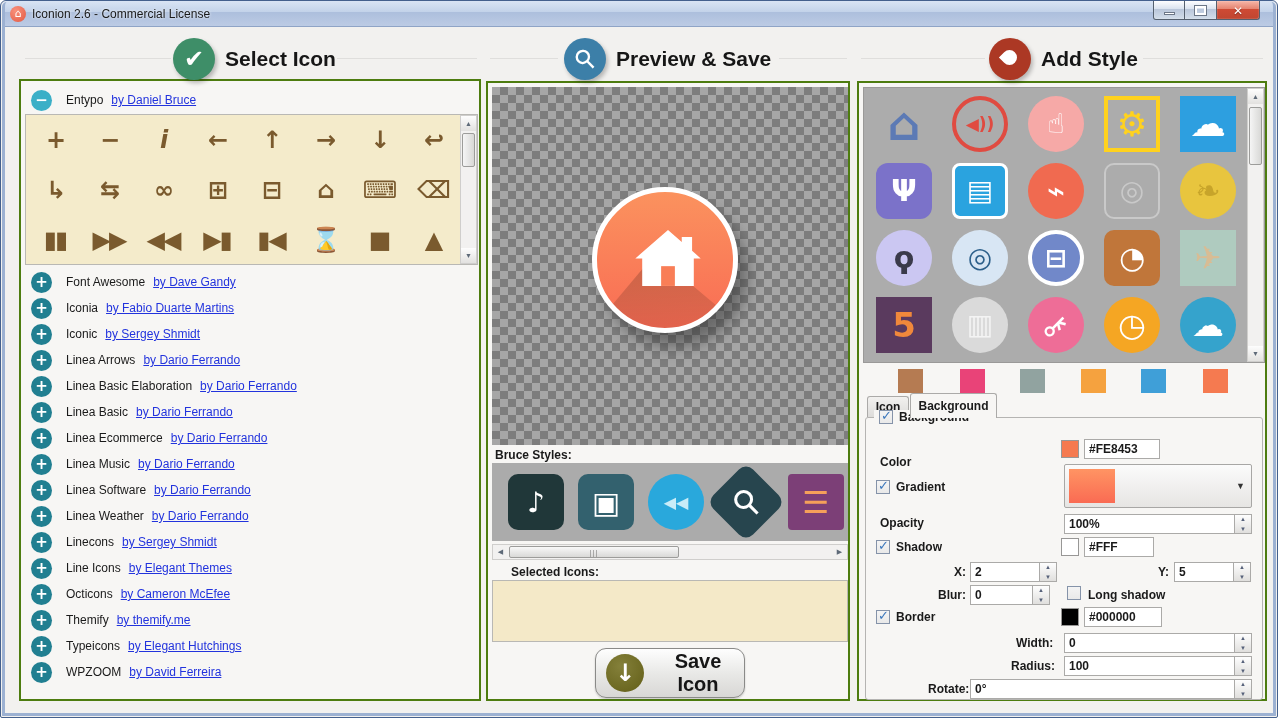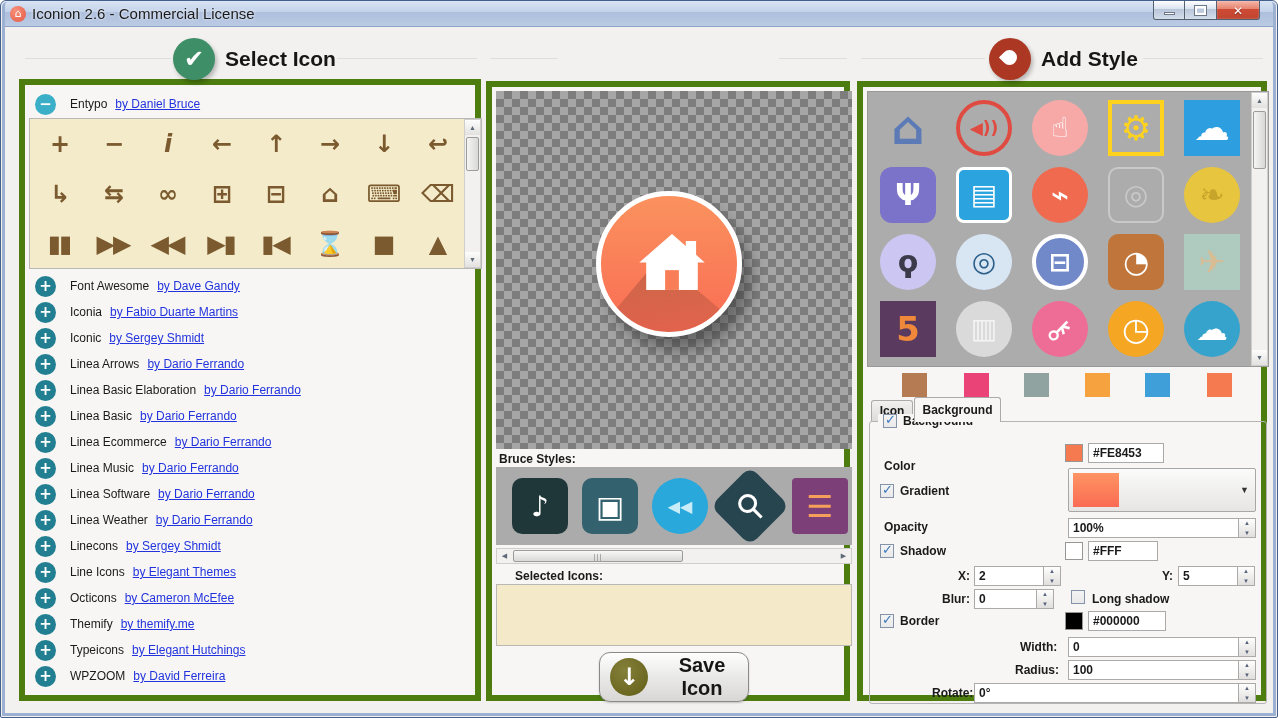--- a/index.html
+++ b/index.html
@@ -10,21 +10,21 @@
                  border-radius:5px 5px 1px 1px; pointer-events:none; z-index:60; }
 
   
   .titlebar { position:absolute; left:1px; top:0; right:1px; height:26px;
     background:linear-gradient(#D9E4F4 0%, #C2D2E9 45%, #ADBfdD 46%, #BCCBE4 100%);
     border-bottom:1px solid #8FA4C6; border-radius:5px 5px 0 0; display:flex; align-items:center; z-index:50; }
   .app-icon { width:16px; height:16px; margin:0 6px 0 8px; border-radius:50%;
     background:radial-gradient(circle at 35% 30%, #F8907B, #E35A44); position:relative; }
   .app-icon::before { content:"⌂"; position:absolute; left:0; right:0; top:0; bottom:1px;
     color:#fff; font-size:11px; line-height:15px; text-align:center; font-family:"DejaVu Sans",sans-serif; }
-  .win-title { font-size:15px; color:#1A1A1A; text-shadow:0 0 3px #fff; }
+  .win-title { font-size:12px; color:#1A1A1A; text-shadow:0 0 3px #fff; }
   .win-btns { position:absolute; right:16px; top:0; display:flex; }
   .win-btn { height:19px; border:1px solid #55606E; border-top:none; display:flex; align-items:center;
     justify-content:center; background:linear-gradient(#FDFEFF,#D9E2EF 45%,#B9C6DA 46%,#D3DEEA);
     box-shadow:inset 0 0 1px #fff; }
   .btn-min { width:32px; border-radius:0 0 0 3px; }
   .btn-max { width:31px; border-left:none; border-right:none; }
   .btn-close { width:44px; border-radius:0 0 3px 0;
     background:linear-gradient(#F6B6A8 0%,#E4826E 45%,#CE4A34 46%,#C04631 100%); }
   .minimize-icon { width:11px; height:3px; background:#fff; border:1px solid #6C7787; margin-top:6px; }
   .maximize-icon { width:11px; height:9px; border:2px solid #fff; outline:1px solid #6C7787; background:transparent; }
@@ -39,21 +39,21 @@
   .badge-select { background:#3E8E68; }
   .badge-select::before { content:"✔"; font-size:24px; }
   .badge-preview { background:#3C7FA8; }
   .badge-preview::before { content:"⚲"; font-size:26px; transform:rotate(-45deg); }
   .badge-style { background:#AC3824; }
   .drop-shape { position:absolute; left:13px; top:12px; width:15px; height:15px; background:#fff;
     border-radius:0 50% 50% 50%; transform:rotate(-45deg); }
   .hline { position:absolute; height:1px; background:#DFDEDC; top:57px; z-index:1; }
 
   
-  .panel { position:absolute; background:#F7F6F4; border:6px solid #4d7c0f; }
+  .panel { position:absolute; background:#F7F6F4; border:2px solid #4d7c0f; }
 
   
   #panel-left { left:18px; top:78px; width:462px; height:622px; }
   .set-row { display:flex; align-items:center; gap:8px; height:26px; }
   .row-entypo { position:absolute; left:10px; top:6px; right:10px; }
   .tbadge { width:21px; height:21px; border-radius:50%; position:relative; flex:0 0 21px; }
   .tbadge::before { position:absolute; inset:0; display:flex; align-items:center; justify-content:center;
     color:#fff; font-size:15px; font-weight:bold; font-family:"DejaVu Sans",sans-serif; }
   .minus-badge { background:#3BAFC7; }
   .minus-badge::before { content:"−"; }
@@ -183,20 +183,24 @@
   <div class="hline" style="left:336px;width:140px;"></div>
   <div class="hline" style="left:489px;width:68px;"></div>
   <div class="hline" style="left:778px;width:68px;"></div>
   <div class="hline" style="left:860px;width:124px;"></div>
   <div class="hline" style="left:1142px;width:120px;"></div>
 
   <div class="sec-header" style="left:172px;">
     <span class="badge badge-select"></span>
     <span class="sec-title">Select Icon</span>
   </div>
+  <div class="sec-header" style="left:563px;">
+    <span class="badge badge-preview"></span>
+    <span class="sec-title">Preview &amp; Save</span>
+  </div>
   <div class="sec-header" style="left:988px;">
     <span class="badge badge-style">
         <span class="drop-shape"></span>
       </span>
     <span class="sec-title">Add Style</span>
   </div>
 
   <div class="panel" id="panel-left">
     <div class="set-row row-entypo">
       <span class="tbadge minus-badge"></span>

